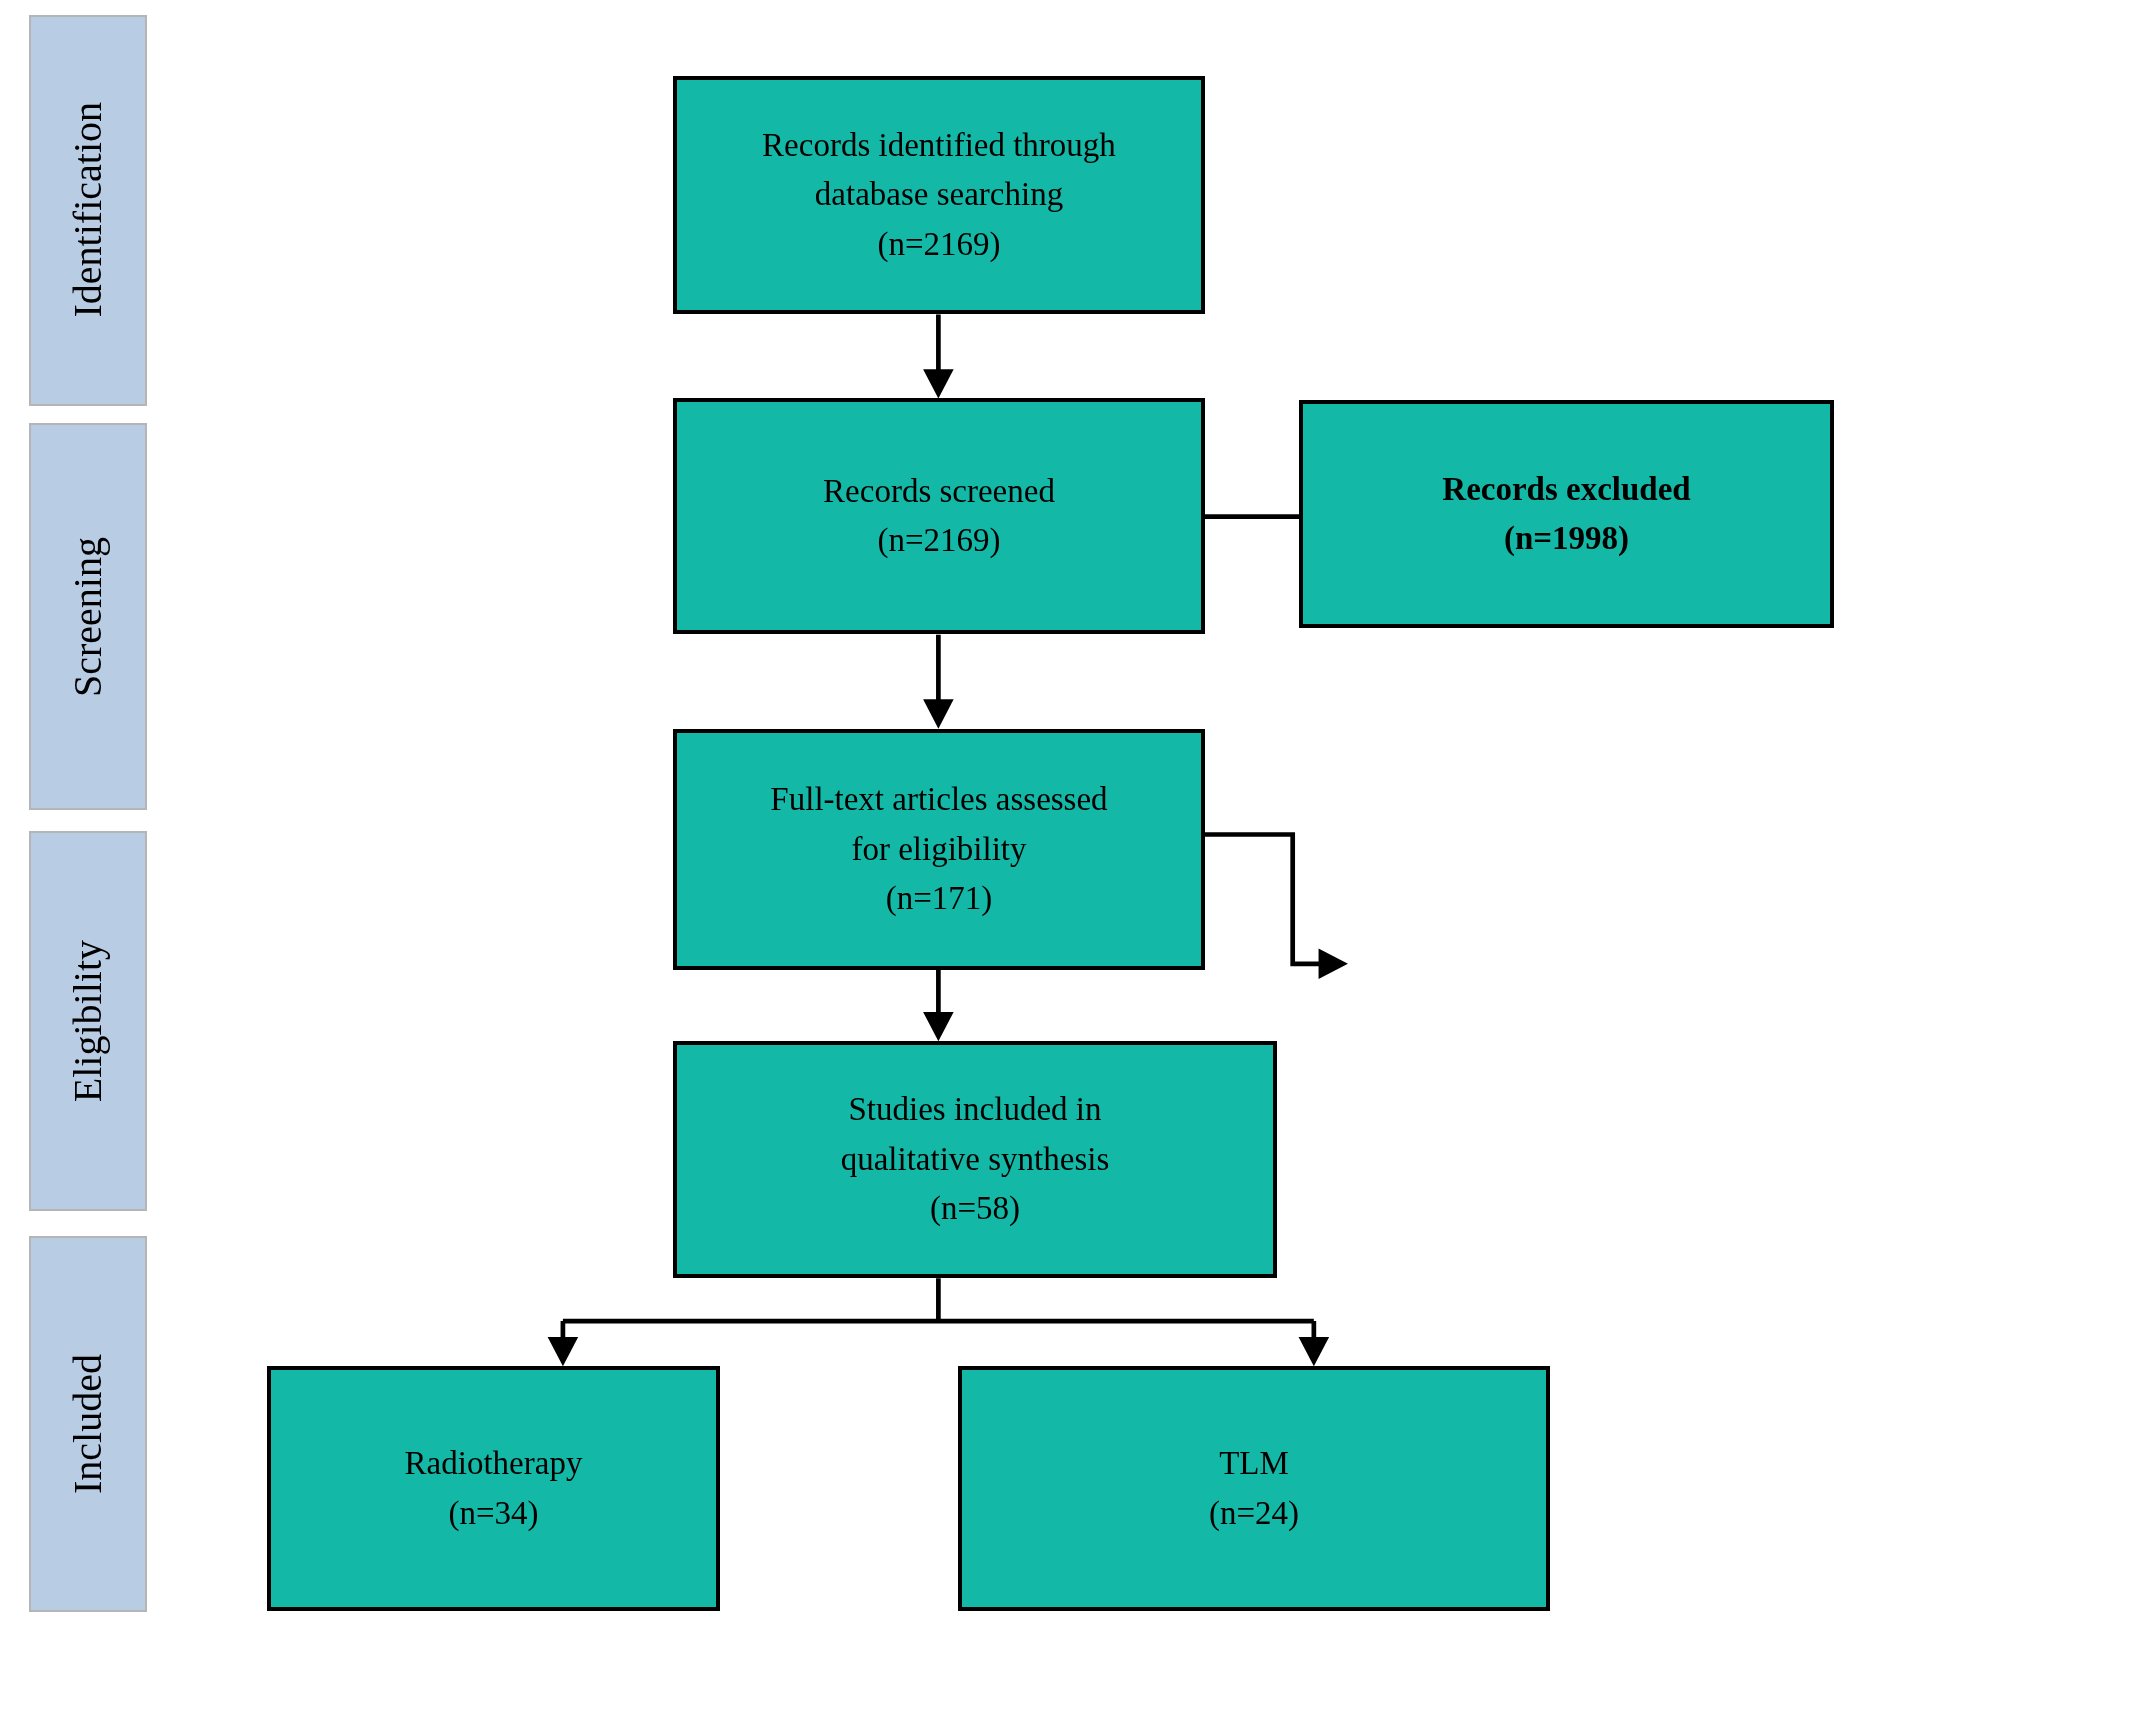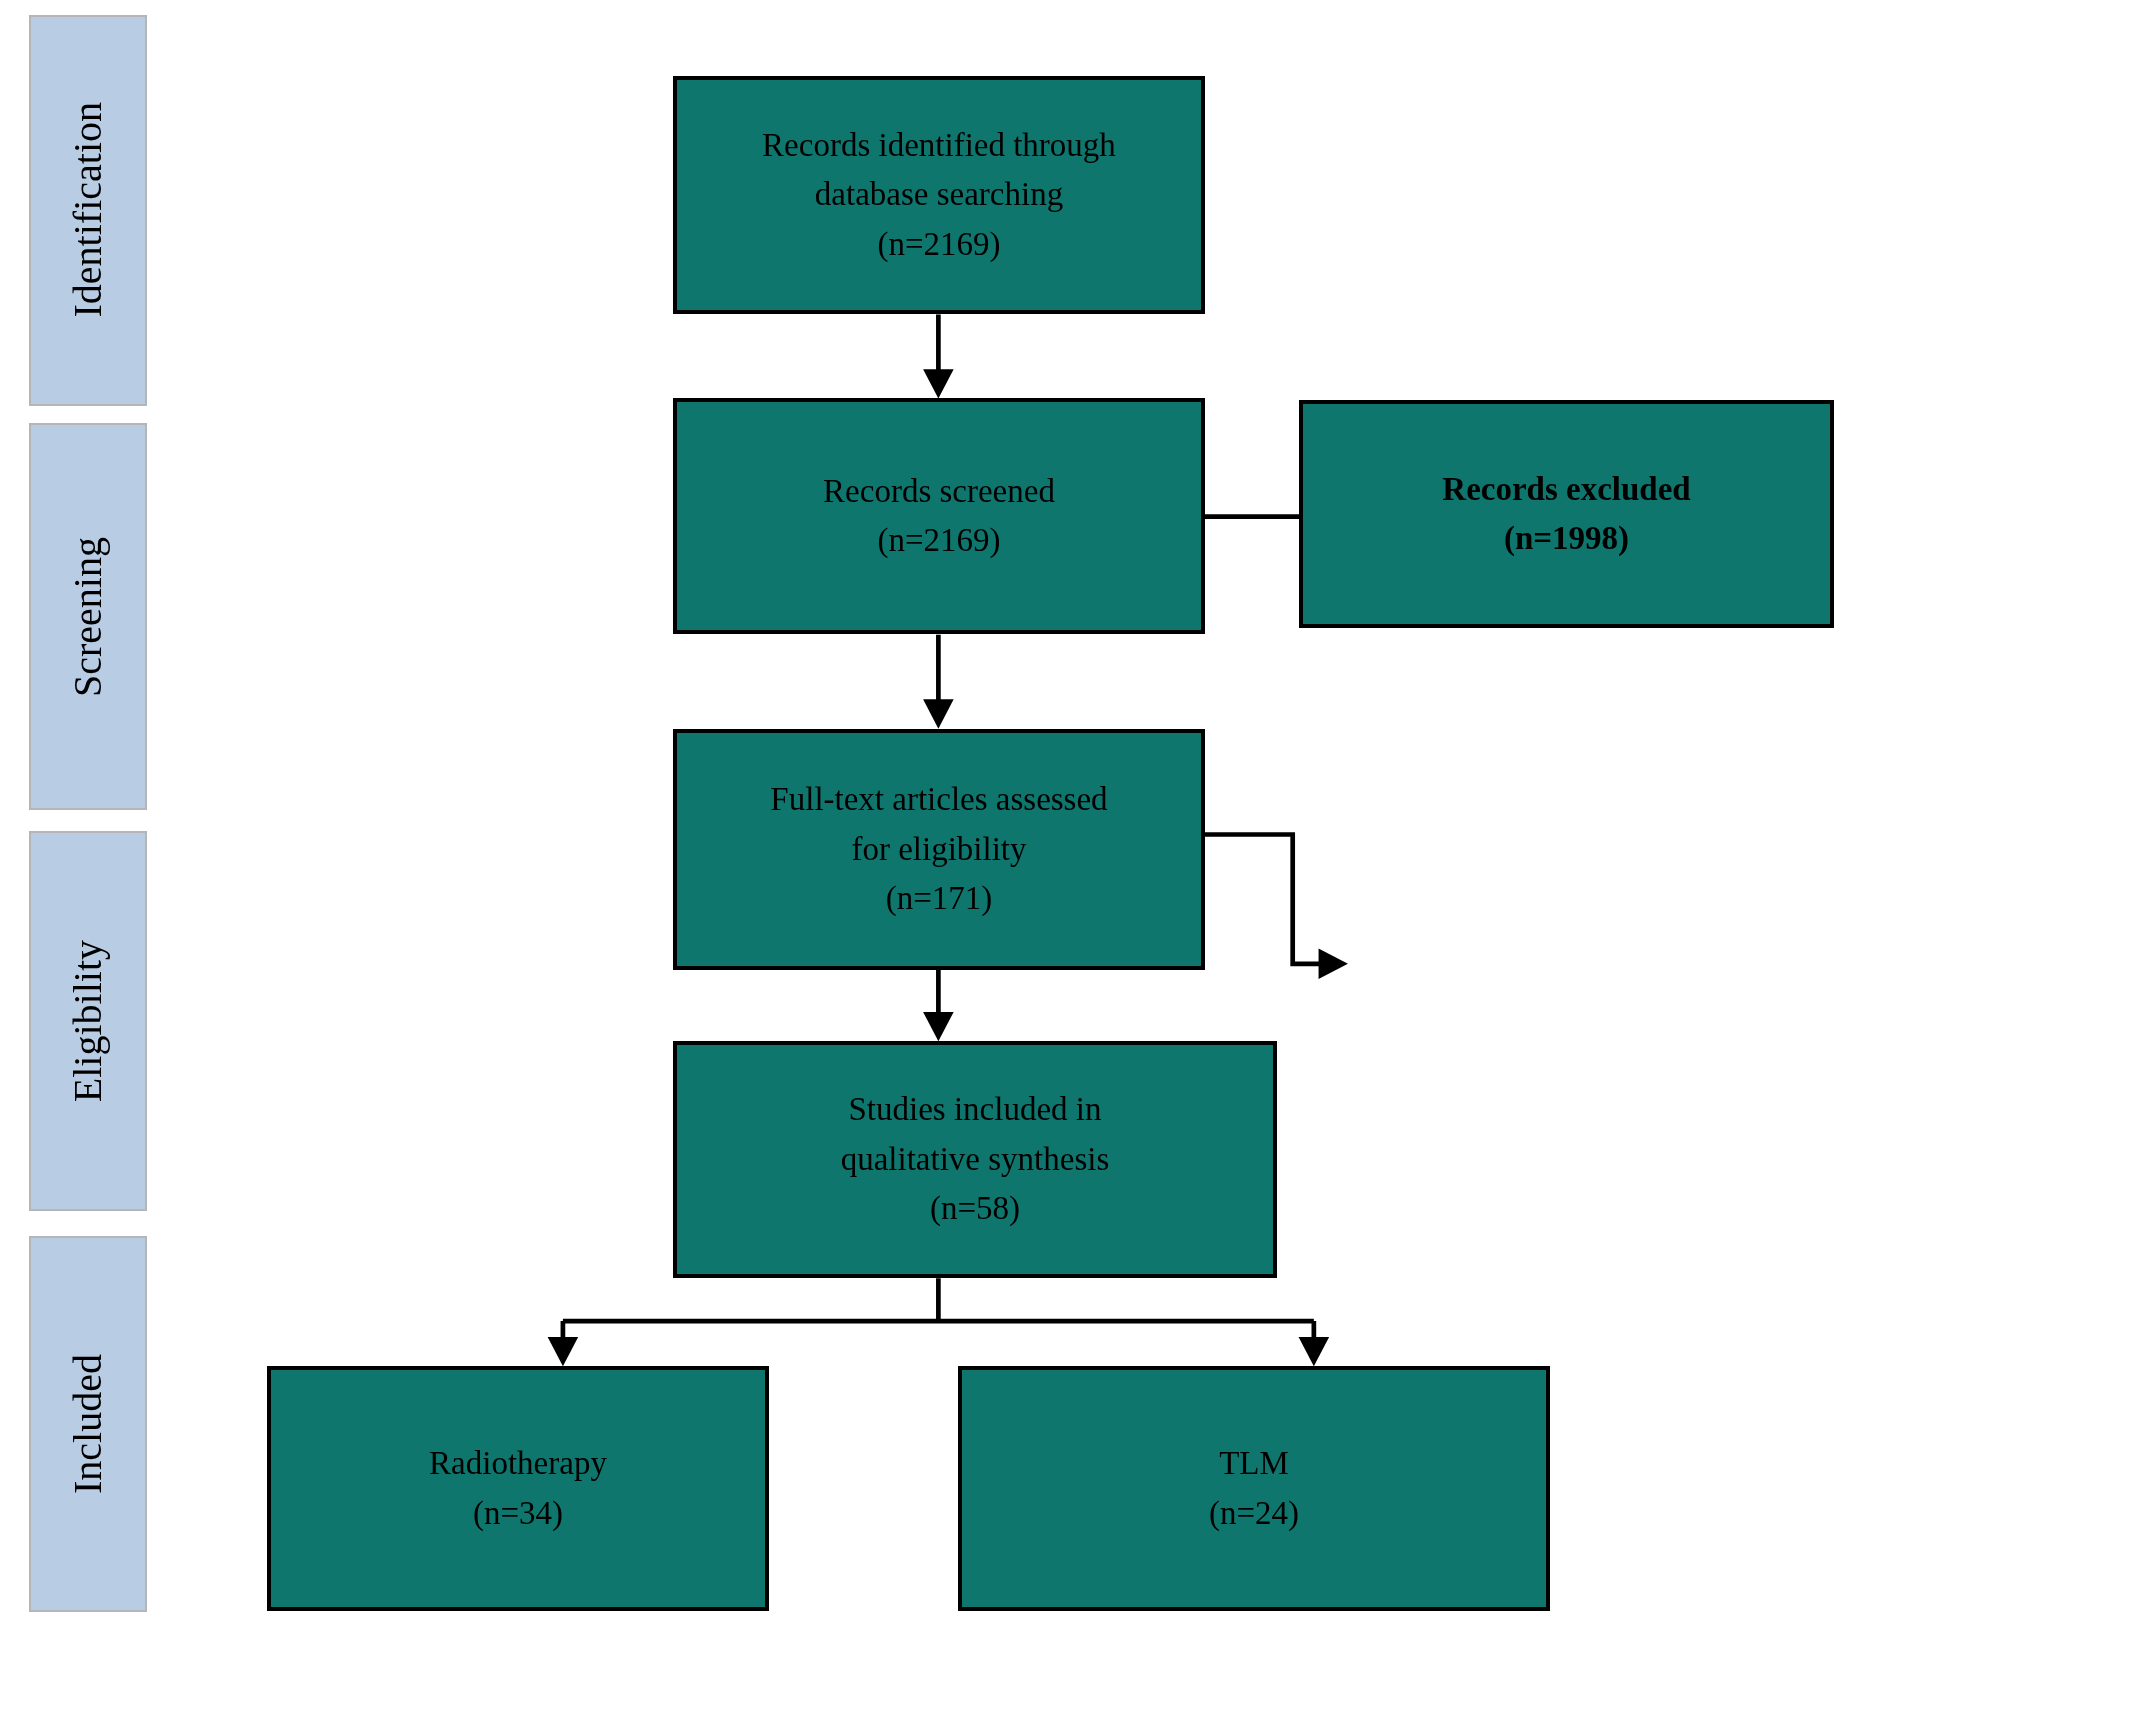--- a/index.html
+++ b/index.html
@@ -39,37 +39,37 @@
   #stage-identification { top: 14.7px;   height: 391px; }
   #stage-screening      { top: 423px;  height: 387px; }
   #stage-eligibility    { top: 831px; height: 380px; }
   #stage-included       { top: 1236px; height: 376px; }
 
   
   .fbox {
     position: absolute;
     border: 4.7px solid #000000;
     box-sizing: border-box;
-    background: #0f766e;
+    background: #14b8a6;
     display: flex;
     align-items: center;
     justify-content: center;
   }
   .fbox .fbox-text {
     font-size: 33px;
     line-height: 1.5;
     text-align: center;
     white-space: pre-line;
   }
   #box-records-identified { left: 673px; top: 76px;  width: 532px;  height: 238px; }
   #box-records-screened   { left: 673px; top: 398px;  width: 532px;  height: 236px; }
   #box-fulltext-assessed  { left: 673px; top: 729px; width: 532px;  height: 241px; }
   #box-studies-qualitative{ left: 673px; top: 1041px; width: 604px;  height: 237px; }
   #box-records-excluded   { left: 1299px; top: 400px;  width: 535px;  height: 228px; font-weight: bold; }
-  #box-radiotherapy       { left: 267px;  top: 1366px; width: 502px;  height: 245px; }
+  #box-radiotherapy       { left: 267px;  top: 1366px; width: 453px;  height: 245px; }
   #box-tlm                { left: 958px; top: 1366px; width: 592px; height: 245px; align-items: center; }
 
   #box-fulltext-excluded {
     left: 1348px; top: 723px; width: 700px; height: 502px;
     display: block;
   }
   #box-fulltext-excluded .fbox-text {
     display: block;
     padding: 16.5px 22px;
     font-size: 32px;

